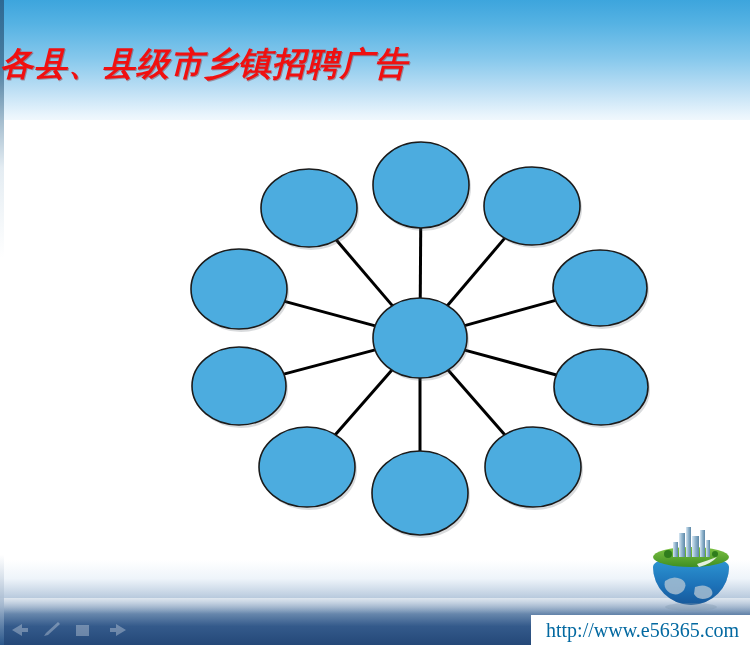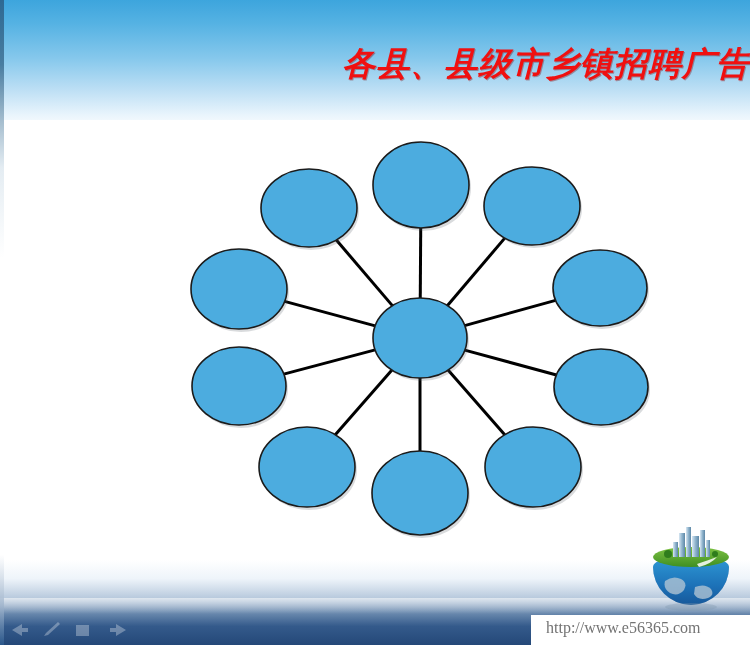--- a/index.html
+++ b/index.html
@@ -67,21 +67,21 @@
       #2b5f86 0%, #3c6f93 10%, #dfe9f0 26%, #ffffff 40%,
       #ffffff 86%, #9fb4cc 94%, #2d5a8e 100%);
     opacity: 0.85;
   }
   
   .title {
     position: absolute;
     left: 0;
     top: 42px;
     width: 750px;
-    text-align: right;
+    text-align: left;
     font-family: "DejaVu Sans", sans-serif;
     font-size: 33px;
     font-weight: bold;
     font-style: italic;
     letter-spacing: 1px;
     color: #f01010;
     text-shadow: 1px 1px 0 rgba(120,0,0,0.35);
     white-space: nowrap;
   }
   
@@ -117,22 +117,22 @@
     top: 615px;
     width: 219px;
     height: 30px;
     background: #ffffff;
   }
   .url-text {
     position: absolute;
     left: 546px;
     top: 619px;
     font-family: "Liberation Serif", serif;
-    font-size: 16px;
-    color: #737373;
+    font-size: 20px;
+    color: #0369a1;
     letter-spacing: 0px;
     white-space: nowrap;
   }
 </style>
 </head>
 <body>
 
 <div id="slide">
 
   <div class="bg-sky"></div>

